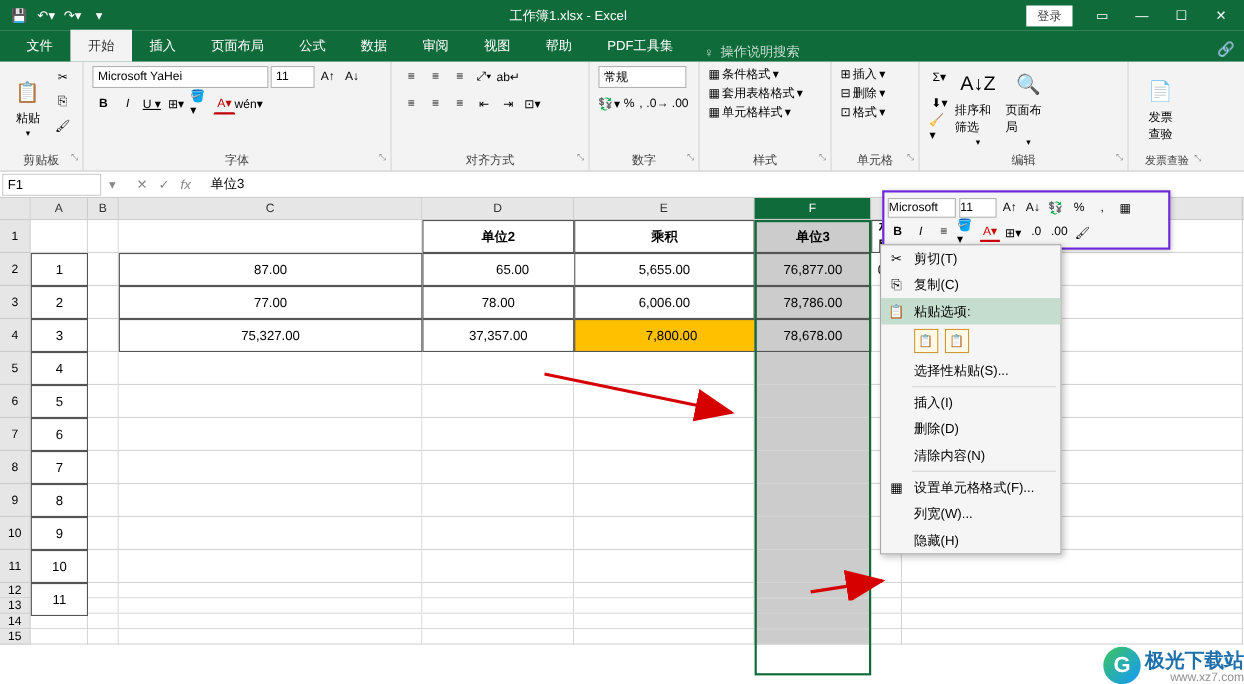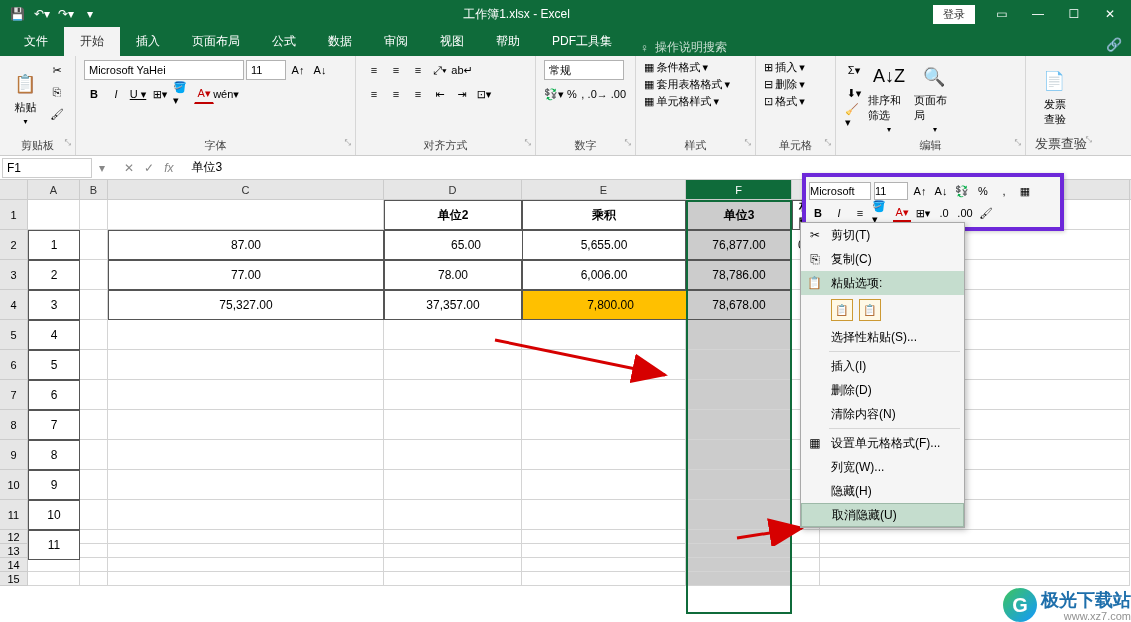--- a/index.html
+++ b/index.html
@@ -57,21 +57,21 @@
 
 .context-menu { position: absolute; background: #f5f5f5; border: 1px solid #a9a9a9; box-shadow: 2px 2px 6px rgba(0,0,0,0.25); font-size: 12px; width: 165px; z-index: 200; }
 .cm-item { height: 24px; display: flex; align-items: center; padding-left: 30px; position: relative; cursor: pointer; }
 .cm-item.hl { background: #c5ddce; border: 1px solid #9db9a8; }
 .cm-item.hl2 { background: #c5ddce; }
 .cm-icon { position: absolute; left: 6px; width: 16px; font-size: 12px; text-align: center; }
 .cm-sep { height: 1px; background: #d6d6d6; margin: 2px 4px 2px 28px; }
 .cm-paste-icons { display: flex; gap: 6px; padding: 4px 0 4px 30px; }
 .paste-opt { width: 22px; height: 22px; border: 1px solid #cc9933; background: #fff9e6; display: flex; align-items: center; justify-content: center; font-size: 11px; cursor: pointer; }
 
-.mini-toolbar { position: absolute; background: #f5f5f5; border: 4px solid #6d28d9; box-shadow: 1px 1px 4px rgba(0,0,0,0.2); padding: 3px; font-size: 11px; z-index: 190; }
+.mini-toolbar { position: absolute; background: #f5f5f5; border: 2px solid #6d28d9; box-shadow: 1px 1px 4px rgba(0,0,0,0.2); padding: 3px; font-size: 11px; z-index: 190; }
 .mt-row { display: flex; align-items: center; gap: 3px; height: 22px; }
 .mt-select { border: 1px solid #b2b2b2; background: #fff; font-size: 11px; height: 18px; }
 .mt-btn { width: 18px; height: 18px; display: flex; align-items: center; justify-content: center; cursor: pointer; }
 
 .red-arrow { position: absolute; z-index: 150; pointer-events: none; }
 .watermark { position: absolute; right: 0; bottom: 0; z-index: 300; opacity: 0.92; font-size: 12px; }
 .wm-badge { display: flex; align-items: center; gap: 4px; }
 .wm-circle { width: 34px; height: 34px; border-radius: 50%; background: linear-gradient(135deg,#2dc050,#0090ff); display: flex; align-items: center; justify-content: center; color: #fff; font-weight: bold; font-size: 20px; }
 .wm-text { font-size: 18px; font-weight: bold; color: #0b63a4; }
 .wm-url { font-size: 11px; color: #888; text-align: right; margin-top: -2px; }
@@ -229,21 +229,21 @@
   </div>
 
   <div class="ribbon-group" style="width:70px;border-right:none">
     <div class="ribbon-group-body">
       <div class="big-btn">
         <div class="big-btn-icon">📄</div>
         <span style="white-space:pre-line;text-align:center">发票
 查验</span>
       </div>
     </div>
-    <div class="ribbon-group-label" style="font-size:13px">发票查验</div>
+    <div class="ribbon-group-label" style="font-size:10px">发票查验</div>
   </div>
 </div>
 
 <div class="formula-bar">
   <div class="name-box">
       <span>F1</span>
     </div>
   <div class="name-box-dd">▾</div>
   <div class="fb-icons">
     <span>✕</span>
@@ -497,23 +497,20 @@
   <div class="cm-item">
       <span class="cm-icon">▦</span>
       <span>设置单元格格式(F)...</span>
     </div>
   <div class="cm-item">
       <span>列宽(W)...</span>
     </div>
   <div class="cm-item">
       <span>隐藏(H)</span>
     </div>
-  <div class="cm-item hl">
-      <span>取消隐藏(U)</span>
-    </div>
 </div>
 
 <svg class="red-arrow" style="left:490px;top:330px" width="190" height="60">
   <defs>
       <marker id="ah1" markerWidth="12" markerHeight="10" refX="11" refY="5" orient="auto">
         <polygon points="0,0 12,5 0,10" fill="#d60000"></polygon>
       </marker>
     </defs>
   <line x1="5" y1="10" x2="175" y2="45" stroke="#d60000" stroke-width="3" marker-end="url(#ah1)"></line>
 </svg>

